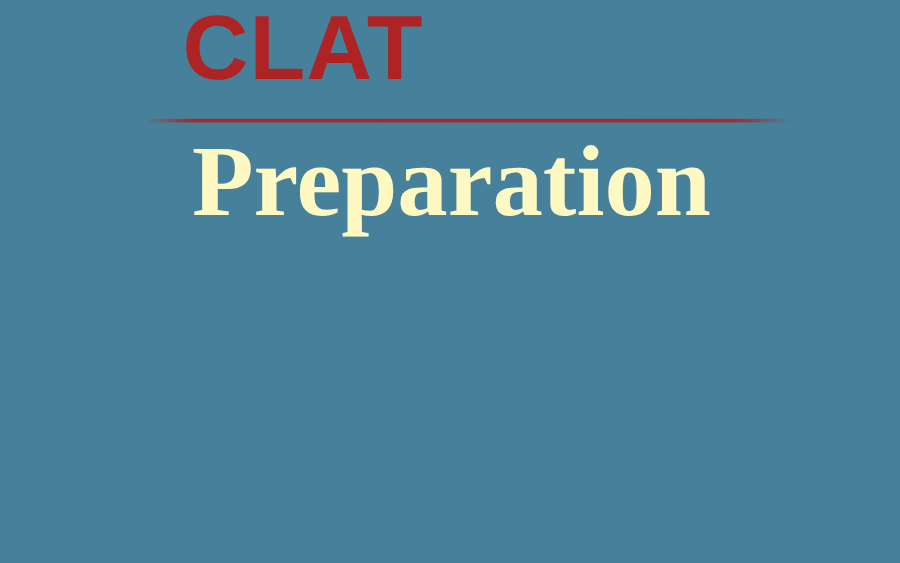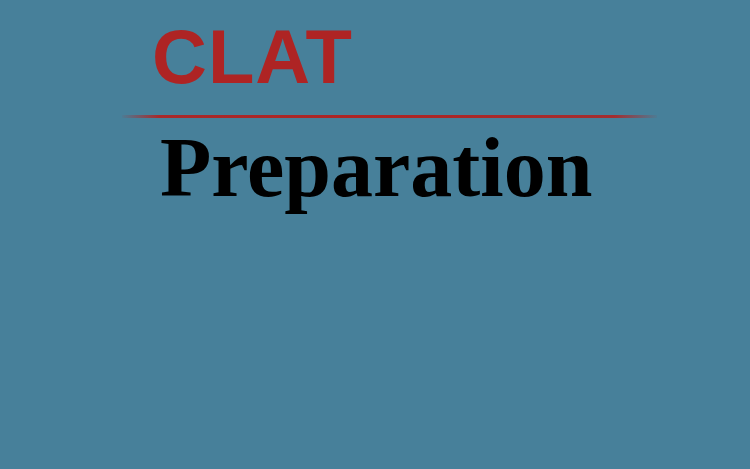--- a/index.html
+++ b/index.html
@@ -19,21 +19,21 @@
     width: 750px;
     height: 469px;
     background: #47809a;
     overflow: hidden;
   }
 
   
   #logo-block {
     position: absolute;
     left: 0;
-    top: 16px;
+    top: 0;
     width: 750px;
     height: 210px;
   }
 
   #logo-clat {
     position: absolute;
     left: 152px;
     top: -2px;
     font-family: "Liberation Sans", sans-serif;
     font-weight: bold;
@@ -60,21 +60,21 @@
 
   #logo-preparation {
     position: absolute;
     left: 160px;
     top: 100px;
     font-family: "Liberation Serif", "DejaVu Serif", serif;
     font-weight: bold;
     font-size: 84px;
     line-height: 104px;
     letter-spacing: 0px;
-    color: #000000;
+    color: #fef9c3;
     white-space: nowrap;
   }
 
   
   #headline {
     position: absolute;
     left: 35px;
     top: 294px;
     width: 700px;
   }

